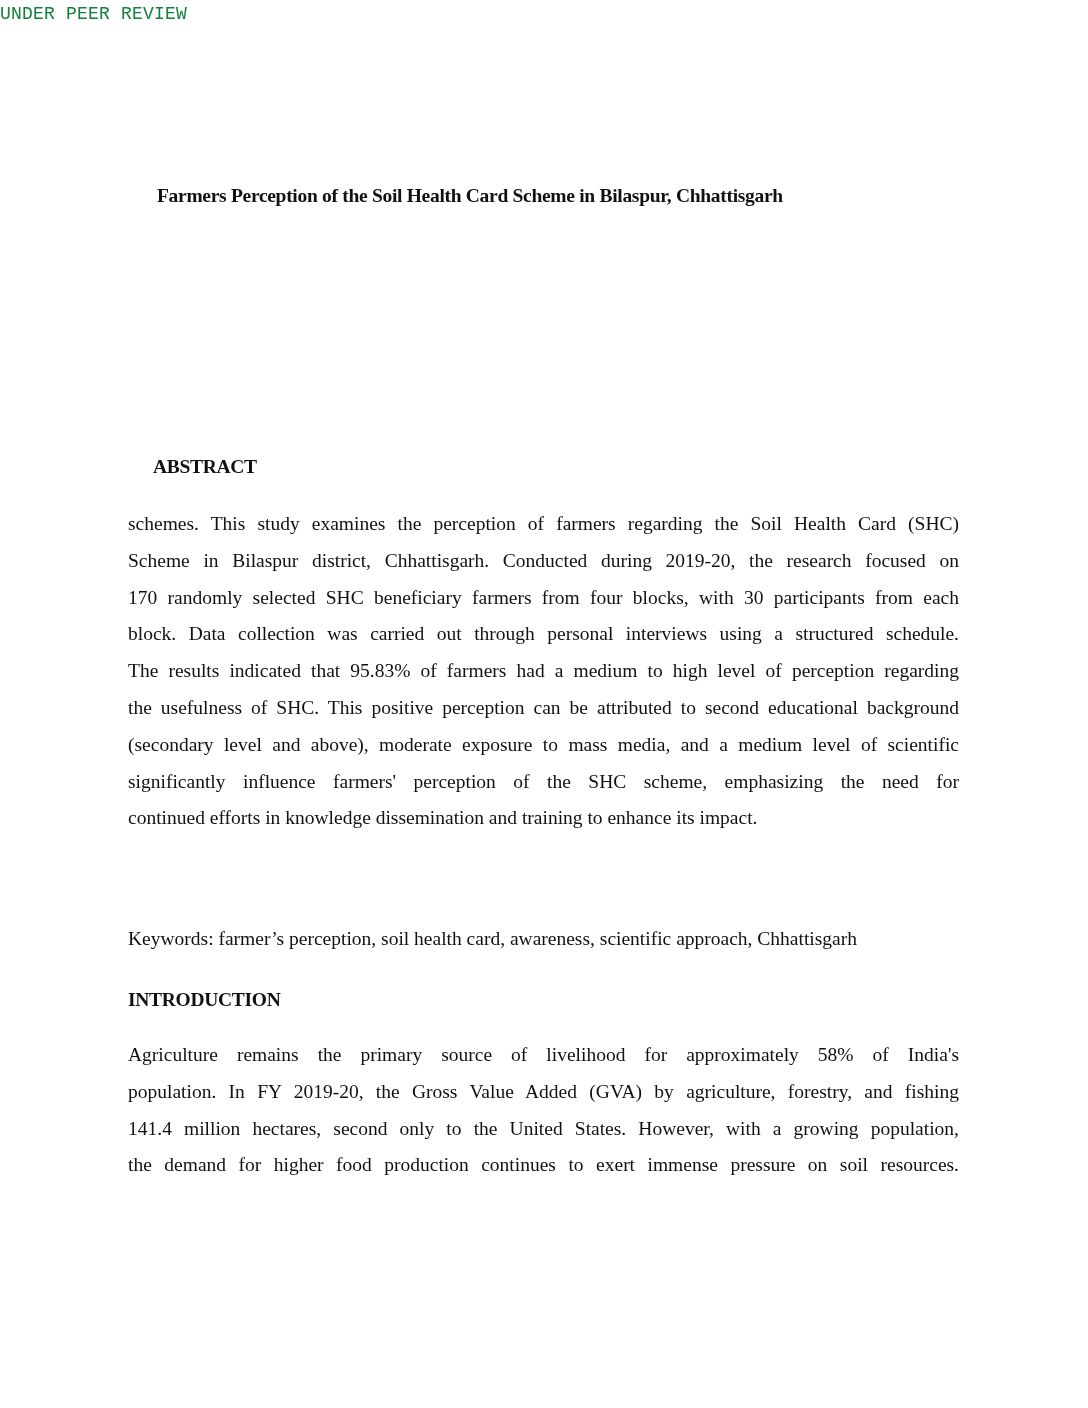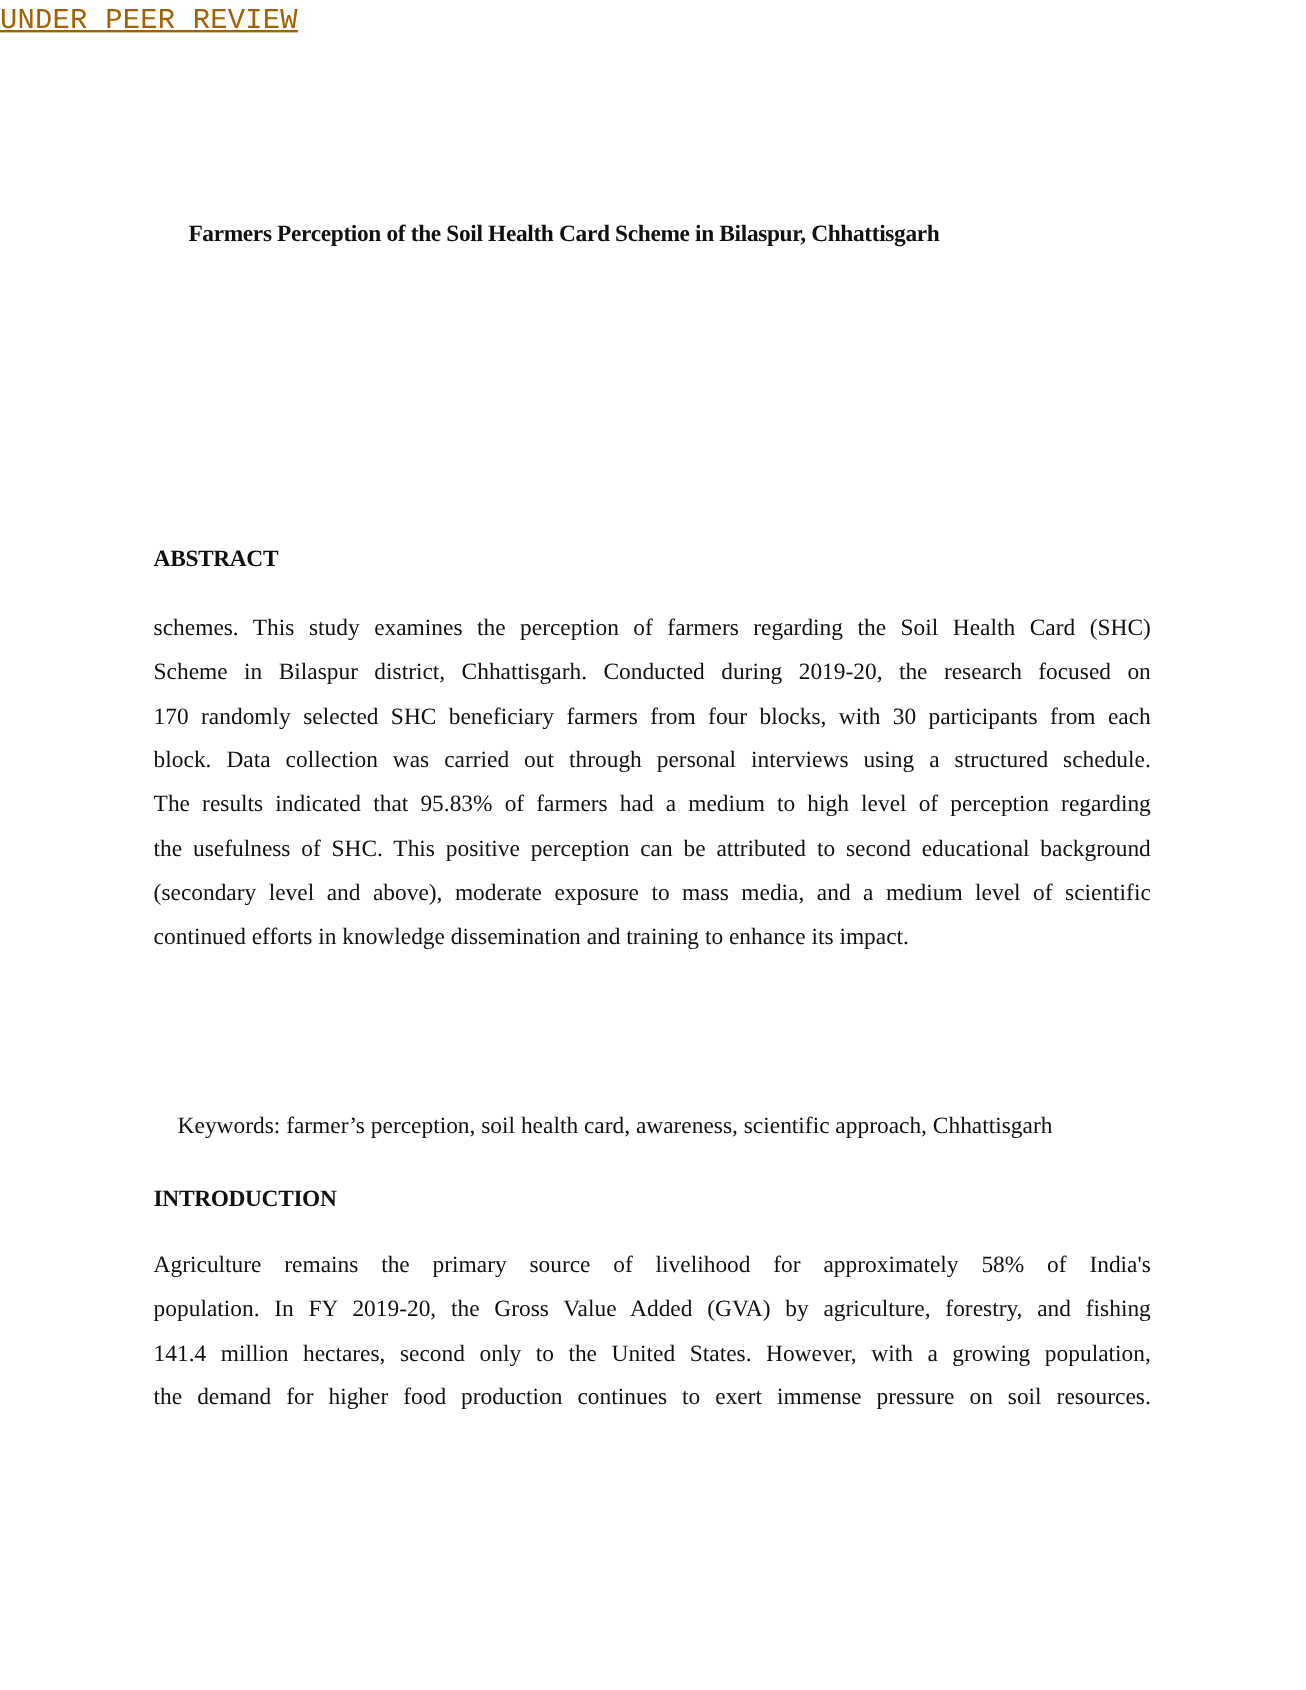--- a/index.html
+++ b/index.html
@@ -1,61 +1,61 @@
 <!DOCTYPE html>
 <html><head>
 <meta charset="utf-8">
 <style>
   html, body { margin: 0; padding: 0; background: #ffffff; }
   body { width: 1088px; height: 1408px; position: relative; overflow: hidden; color: #111; }
   .watermark {
     position: absolute; left: 0; top: 4px;
-    font-family: "Liberation Mono", monospace; font-size: 24px; color: #a16207;
+    font-family: "Liberation Mono", monospace; font-size: 18px; color: #15803d;
     letter-spacing: 0.2px;
-    text-decoration: underline;
   }
   .title {
     position: absolute; left: 157px; top: 185px;
     font-family: "Liberation Serif", serif; font-weight: bold; font-size: 19.5px;
     letter-spacing: -0.3px; white-space: nowrap;
   }
   .heading {
     position: absolute; left: 128px;
     font-family: "Liberation Serif", serif; font-weight: bold; font-size: 19.5px;
     letter-spacing: -0.3px;
   }
   .para { position: absolute; left: 128px; width: 831px; }
   .line {
     font-family: "Liberation Serif", serif; font-size: 19.5px;
     height: 36.8px; line-height: 36.8px; white-space: nowrap;
     text-align: justify; text-align-last: justify;
   }
   .line.last { text-align-last: left; }
   .kw {
     position: absolute; left: 128px; top: 928px;
-    font-family: "Liberation Serif", serif; font-size: 19.5px; white-space: nowrap; margin-left: 20px;
+    font-family: "Liberation Serif", serif; font-size: 19.5px; white-space: nowrap;
   }
 </style>
 </head>
 <body>
 
 <div class="watermark">UNDER PEER REVIEW</div>
 
 <div class="title">Farmers Perception of the Soil Health Card Scheme in Bilaspur, Chhattisgarh</div>
 
-<div class="heading" style="top:456px;">ABSTRACT</div>
+<div class="heading" style="top:456px;margin-left:25px;">ABSTRACT</div>
 
 <div class="para" style="top:506px;">
   <div class="line">schemes. This study examines the perception of farmers regarding the Soil Health Card (SHC)</div>
   <div class="line">Scheme in Bilaspur district, Chhattisgarh. Conducted during 2019-20, the research focused on</div>
   <div class="line">170 randomly selected SHC beneficiary farmers from four blocks, with 30 participants from each</div>
   <div class="line">block. Data collection was carried out through personal interviews using a structured schedule.</div>
   <div class="line">The results indicated that 95.83% of farmers had a medium to high level of perception regarding</div>
   <div class="line">the usefulness of SHC. This positive perception can be attributed to second educational background</div>
   <div class="line">(secondary level and above), moderate exposure to mass media, and a medium level of scientific</div>
+  <div class="line">significantly influence farmers' perception of the SHC scheme, emphasizing the need for</div>
   <div class="line last">continued efforts in knowledge dissemination and training to enhance its impact.</div>
 </div>
 
 <div class="kw">Keywords: farmer’s perception, soil health card, awareness, scientific approach, Chhattisgarh</div>
 
 <div class="heading" style="top:989px;">INTRODUCTION</div>
 
 <div class="para" style="top:1037px;">
   <div class="line">Agriculture remains the primary source of livelihood for approximately 58% of India's</div>
   <div class="line">population. In FY 2019-20, the Gross Value Added (GVA) by agriculture, forestry, and fishing</div>

